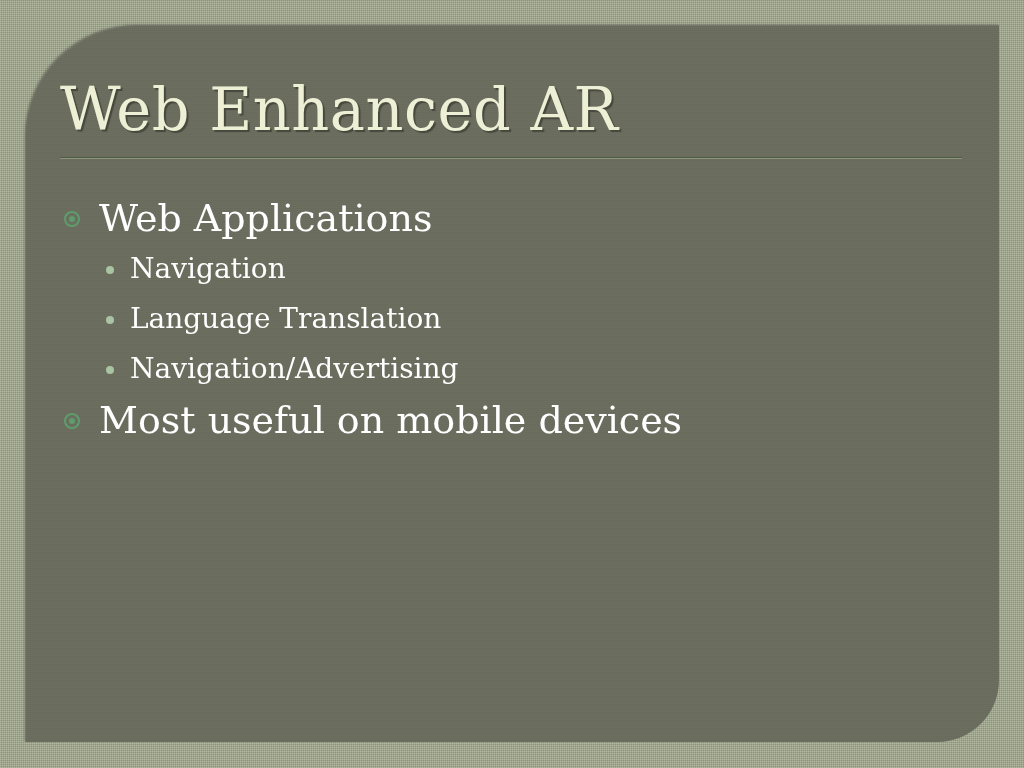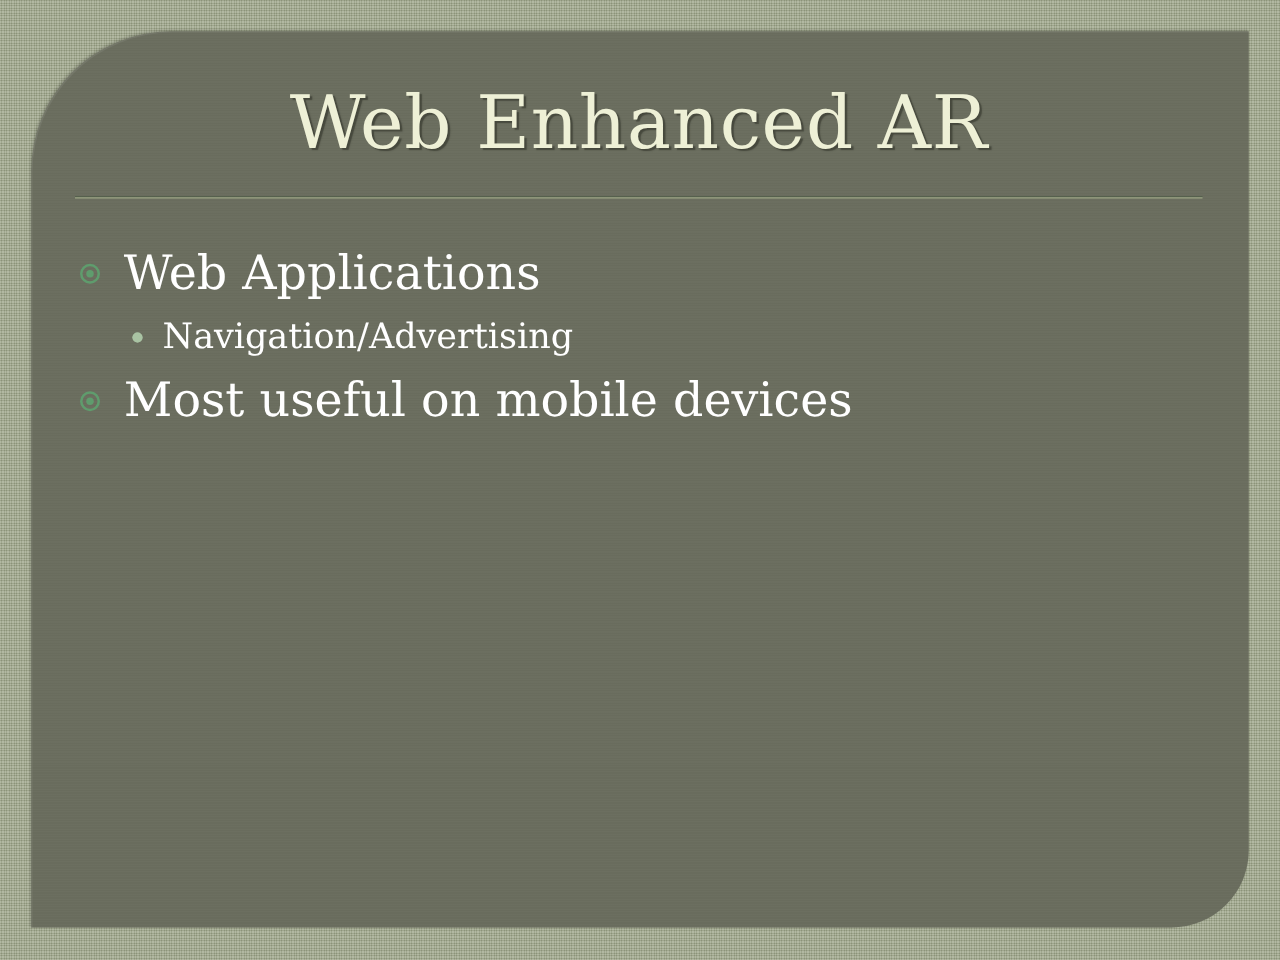--- a/index.html
+++ b/index.html
@@ -53,23 +53,23 @@
     background-image:
       repeating-linear-gradient(0deg,
         rgba(255,255,255,0.012) 0px, rgba(255,255,255,0.012) 1px,
         rgba(0,0,0,0.012) 1px, rgba(0,0,0,0.012) 2px);
     pointer-events: none;
   }
 
   #title {
     position: absolute;
     left: 60px;
-    top: 66px;
+    top: 78px;
     width: 902px;
-    text-align: center;
+    text-align: left;
     font-size: 59px;
     line-height: 64px;
     letter-spacing: 0.5px;
     color: #eef0d6;
     text-shadow: 2px 2px 1px rgba(40,42,32,0.55);
     white-space: nowrap;
   }
 
   #title-rule {
     position: absolute;
@@ -158,20 +158,25 @@
   <div id="body">
 
     <div class="lvl1">
       <span class="b1"></span>
       <span class="lvl1-text">Web Applications</span>
     </div>
 
     <div class="sublist">
       <div class="lvl2">
         <span class="b2"></span>
+        <span>Navigation</span>
+      </div>
+      <div class="lvl2">
+        <span class="b2"></span>
+        <span>Language Translation</span>
       </div>
       <div class="lvl2">
         <span class="b2"></span>
         <span>Navigation/Advertising</span>
       </div>
     </div>
 
 
     <div class="lvl1">
       <span class="b1"></span>

